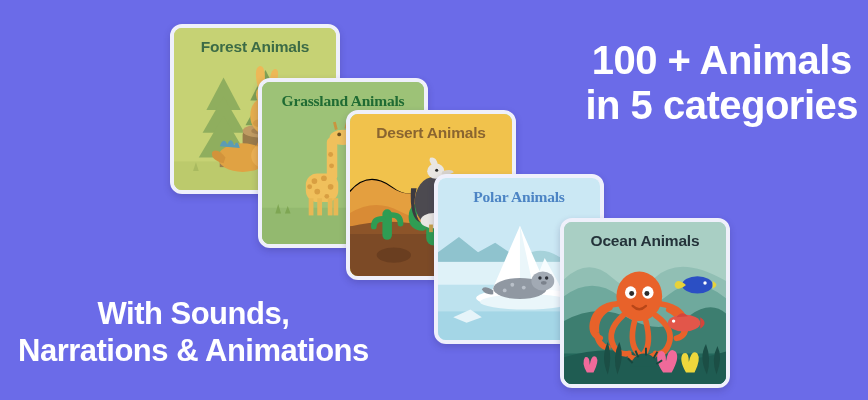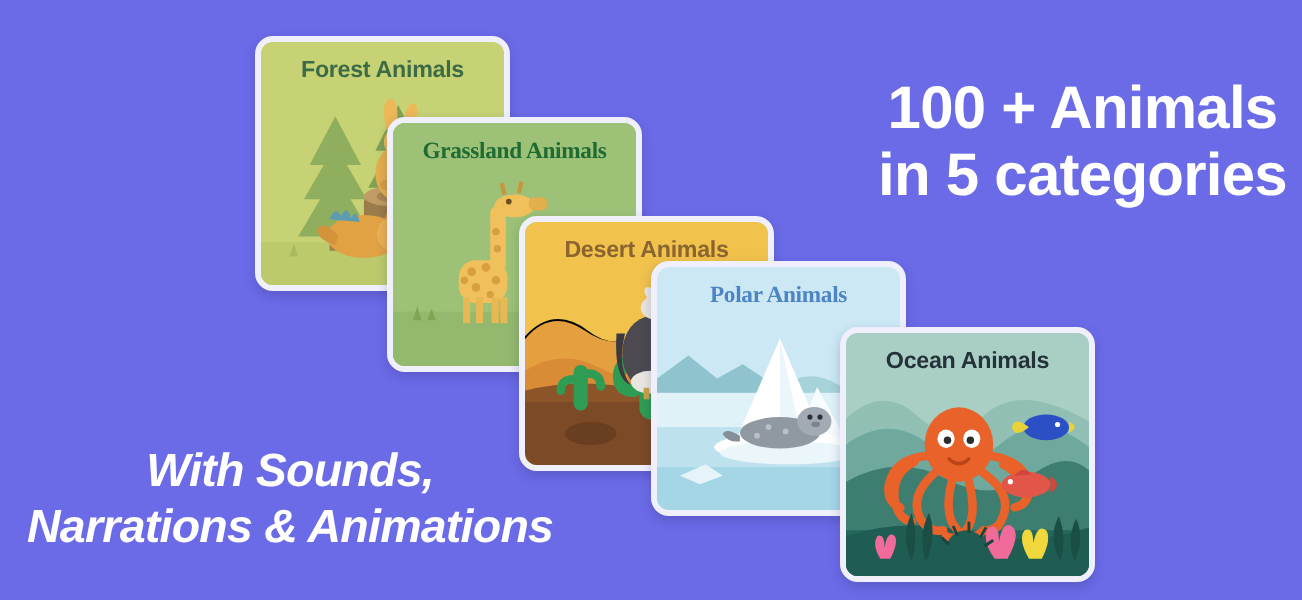--- a/index.html
+++ b/index.html
@@ -14,23 +14,23 @@
   
   .headline{
     position:absolute;
     color:#FFFFFF;
     font-weight:700;
     letter-spacing:-0.5px;
     line-height:1.12;
     text-align:center;
     white-space:nowrap;
   }
-  #headline-main{ right:28px; top:38px; font-size:40px;margin-top:12px; }
+  #headline-main{ right:28px; top:38px; font-size:40px; }
   #headline-main .l2{ display:block;text-align:right; }
-  #headline-sub{ left:18px; top:296px; font-size:31px; line-height:1.18;font-style:italic;}
+  #headline-sub{ left:18px; top:296px; font-size:31px; line-height:1.18;}
   #headline-sub .l2{ display:block;text-align:center; }
 
   
   .card{
     position:absolute;
     width:170px;height:170px;
     border:4px solid #EFF0FB;
     border-radius:12px;
     overflow:hidden;
     box-sizing:border-box;
@@ -42,21 +42,21 @@
     text-align:center;
     font-size:15.5px;font-weight:700;
     letter-spacing:-0.2px;
     z-index:9;
     white-space:nowrap;
   }
   .card svg{position:absolute;left:0;top:0;width:100%;height:100%;display:block;}
 
   #card-forest{    left:170px; top:24px;  background:#C6D274; }
   #card-grassland{ left:258px; top:78px;  background:#9DC277; }
-  #card-desert{    left:346px; top:144px; background:#86efac; }
+  #card-desert{    left:346px; top:110px; background:#86efac; }
   #card-polar{     left:434px; top:174px; background:#ffffff;font-family:Liberation Serif, serif; }
   #card-ocean{     left:522px; top:218px; background:#A9CFC4;margin-left:38px; }
 
   .t-forest{color:#3C6B46;}
   .t-grass{color:#1F6B33;font-family:Liberation Serif, serif;}
   .t-desert{color:#8A6530;}
   .t-polar{color:#4C84C4;}
   .t-ocean{color:#24333A;}
 </style>
 </head>

